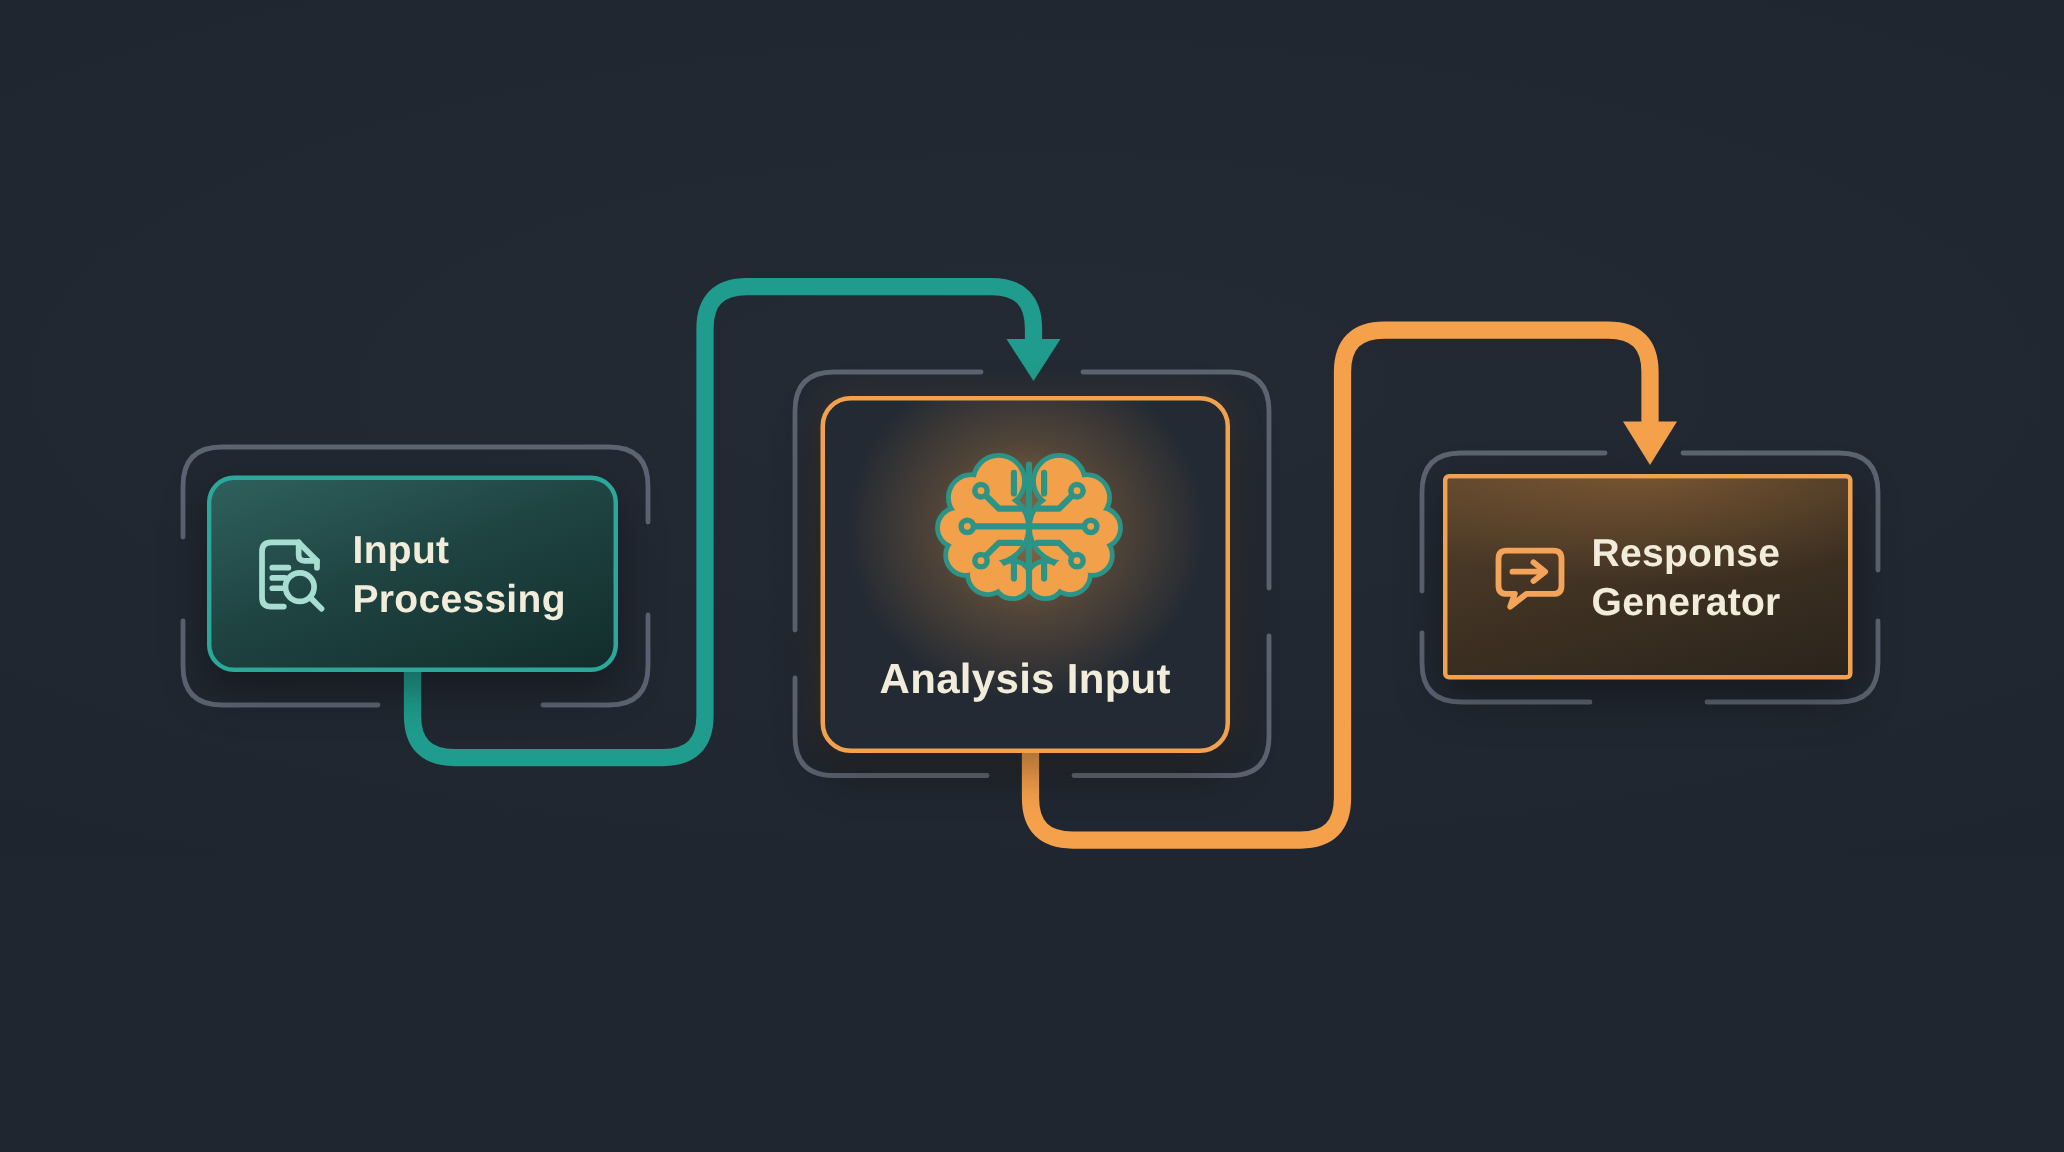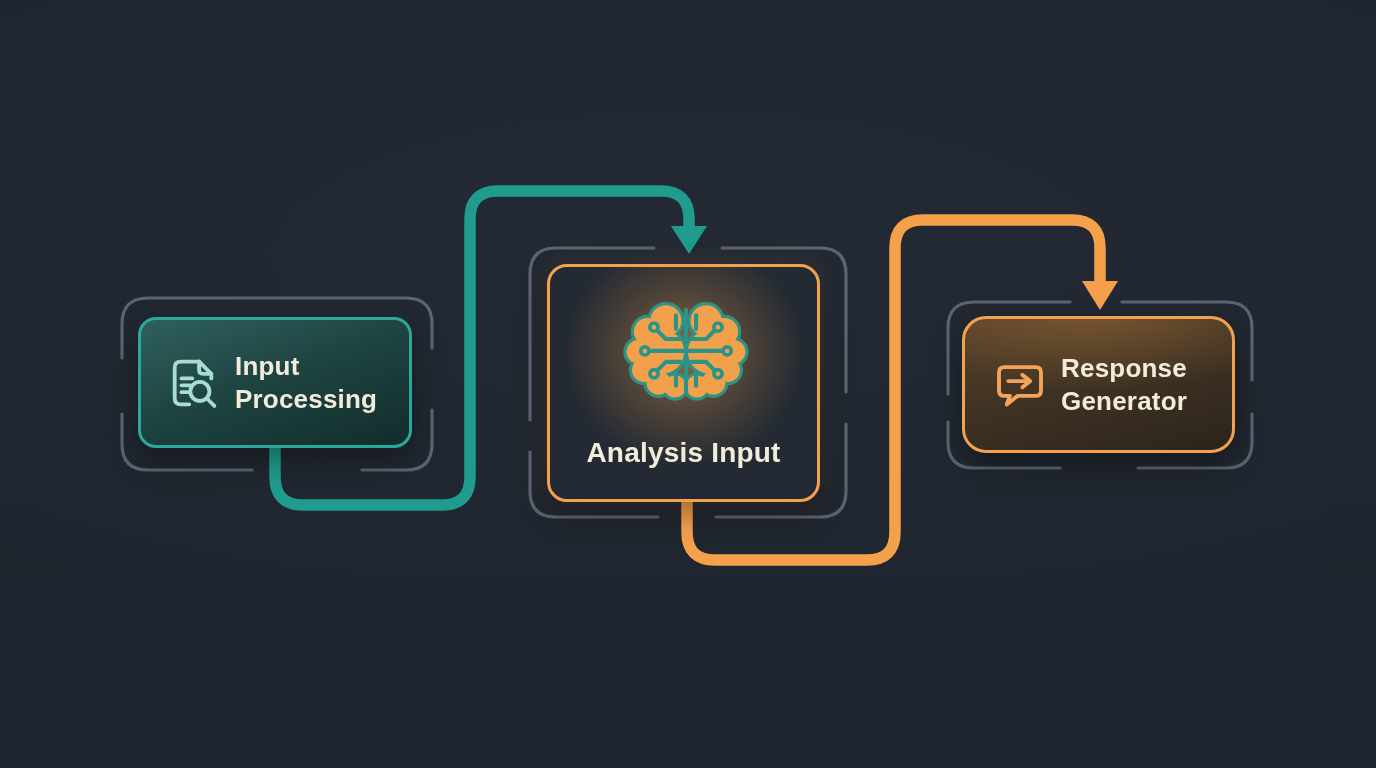--- a/index.html
+++ b/index.html
@@ -94,21 +94,21 @@
     text-align: center;
     font-size: 28px;
     line-height: 34px;
   }
 
   
   .node-response {
     left: 962px; top: 316px;
     width: 273px; height: 137px;
     border: 3px solid #f2a14f;
-    border-radius: 24px;
+    border-radius: 4px;
     background:
       radial-gradient(ellipse 130% 95% at 50% -5%, rgba(243,160,75,0.25) 0%, rgba(243,160,75,0) 62%),
       linear-gradient(165deg, #55412b 0%, #3d3022 55%, #2b241c 100%);
     padding-left: 27px;
     gap: 13px;
   }
   .node-response .label {
     font-size: 26px;
     line-height: 33px;
     width: 155px;

